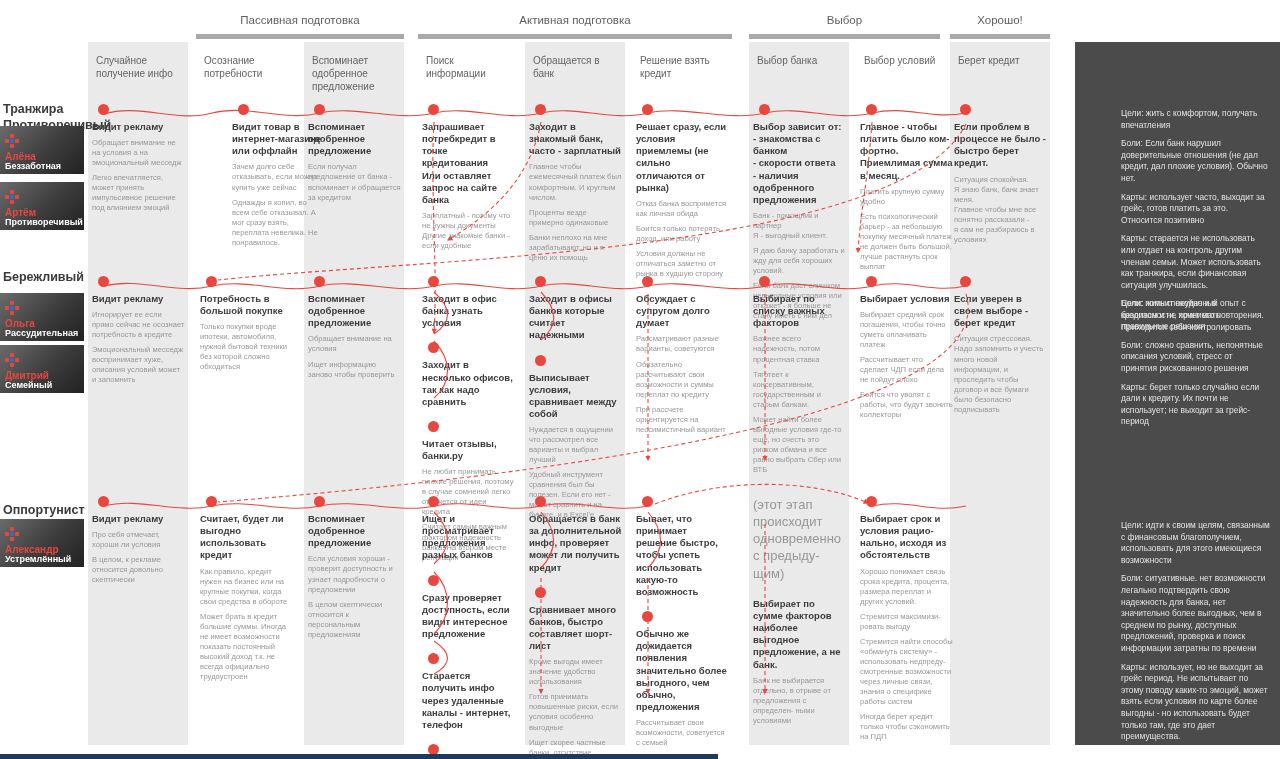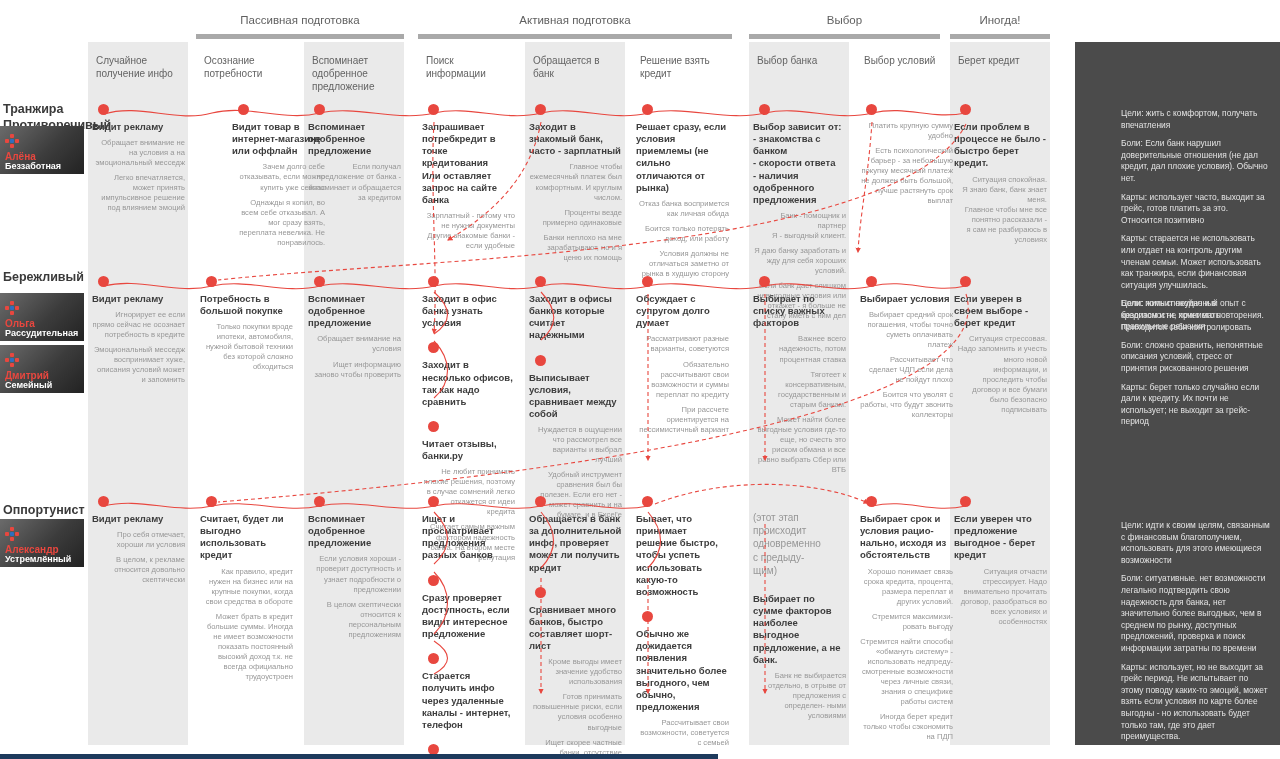--- a/index.html
+++ b/index.html
@@ -18,22 +18,22 @@
   .logo-dots i:nth-child(2){left:0;top:5px;background:var(--red);}
   .logo-dots i:nth-child(3){left:5px;top:5px;background:#2f6fbf;}
   .logo-dots i:nth-child(4){left:10px;top:5px;background:var(--red);}
   .logo-dots i:nth-child(5){left:5px;top:10px;background:var(--red);}
   .avatar .a-first{position:absolute;left:5px;bottom:12px;font-size:10px;font-weight:bold;color:var(--red);text-align:right;}
   .avatar .a-last{position:absolute;left:5px;bottom:3px;font-size:9px;font-weight:bold;color:#fff;}
   .cell{position:absolute;width:93px;z-index:2;}
   .dot{width:11px;height:11px;border-radius:50%;background:var(--red);margin:0 0 6px 6px;}
   .card{margin-bottom:13px;}
   .card-title{font-size:9.5px;font-weight:bold;color:#3d3d3d;line-height:1.28;white-space:pre-line;margin-bottom:5px;}
-  .card-para{font-size:7.6px;color:#979797;line-height:1.32;white-space:pre-line;margin-bottom:5px;text-align:right;}
-  .cell-note{font-size:10px;color:#979797;line-height:1.32;margin-bottom:16px;margin-top:15px;}
+  .card-para{font-size:7.6px;color:#979797;line-height:1.32;white-space:pre-line;margin-bottom:5px;}
+  .cell-note{font-size:13px;color:#979797;line-height:1.32;margin-bottom:16px;}
   #panel{position:absolute;left:1075px;top:42px;width:205px;height:703px;background:var(--panel);z-index:2;}
   .panel-sec{position:absolute;left:12px;right:10px;margin-left:34px;}
   .panel-p{font-size:8.4px;color:#e4e4e4;line-height:1.38;margin:0 0 7px 0;}
   .panel-gap{margin-top:16px;}
   #connectors{position:absolute;left:0;top:0;z-index:3;pointer-events:none;}
   #bottombar{position:absolute;left:0;bottom:0;height:5px;z-index:4;}
 </style>
 </head>
 <body>
 
@@ -51,21 +51,21 @@
   </div>
   <div class="phase" style="left:749px;width:191px">
     <span class="phase-label">Выбор</span>
     <span class="phase-bar"></span>
   </div>
   <div class="phase" style="left:418px;width:314px">
     <span class="phase-label">Активная подготовка</span>
     <span class="phase-bar"></span>
   </div>
   <div class="phase" style="left:950px;width:100px">
-    <span class="phase-label">Иногда!</span>
+    <span class="phase-label">Хорошо!</span>
     <span class="phase-bar"></span>
   </div>
 
   <div class="colhead" style="left:96px">Случайное получение инфо</div>
   <div class="colhead" style="left:204px">Осознание потребности</div>
   <div class="colhead" style="left:312px">Вспоминает одобренное предложение</div>
   <div class="colhead" style="left:426px">Поиск информации</div>
   <div class="colhead" style="left:533px">Обращается в банк</div>
   <div class="colhead" style="left:640px">Решение взять кредит</div>
   <div class="colhead" style="left:757px">Выбор банка</div>
@@ -76,20 +76,31 @@
   <div class="avatar" style="top:126px">
     <span class="logo-dots">
         <i></i>
         <i></i>
         <i></i>
         <i></i>
         <i></i>
       </span>
     <span class="a-first">Алёна</span>
     <span class="a-last">Беззаботная</span>
+  </div>
+  <div class="avatar" style="top:182px">
+    <span class="logo-dots">
+        <i></i>
+        <i></i>
+        <i></i>
+        <i></i>
+        <i></i>
+      </span>
+    <span class="a-first">Артём</span>
+    <span class="a-last">Противоречивый</span>
   </div>
 
   <div class="persona-label" style="top:270px">Бережливый</div>
   <div class="avatar" style="top:293px">
     <span class="logo-dots">
         <i></i>
         <i></i>
         <i></i>
         <i></i>
         <i></i>
@@ -237,20 +248,21 @@
 - наличия одобренного предложения</div>
         <div class="card-para">Банк - помощник и партнер
 Я - выгодный клиент.</div>
         <div class="card-para">Я даю банку заработать и жду для себя хороших условий.</div>
         <div class="card-para">Если банк даст слишком невыгодные условия или откажет - я больше не стану иметь с ним дел</div>
       </div>
     </div>
     <div class="cell" style="left: 860px; top: 104px;">
       <div class="card">
         <div class="dot"></div>
+        <div class="card-title">Главное - чтобы платить было ком- фортно. Приемлимая сумма в месяц.</div>
         <div class="card-para">Платить крупную сумму удобно</div>
         <div class="card-para">Есть психологический барьер - за небольшую покупку месячный платеж не должен быть большой, лучше растянуть срок выплат</div>
       </div>
     </div>
     <div class="cell" style="left: 954px; top: 104px;">
       <div class="card">
         <div class="dot"></div>
         <div class="card-title">Если проблем в процессе не было - быстро берет кредит.</div>
         <div class="card-para">Ситуация спокойная.
 Я знаю банк, банк знает меня.
@@ -420,20 +432,13 @@
     <div class="cell" style="left: 860px; top: 496px;">
       <div class="card">
         <div class="dot"></div>
         <div class="card-title">Выбирает срок и условия рацио- нально, исходя из обстоятельств</div>
         <div class="card-para">Хорошо понимает связь срока кредита, процента, размера переплат и других условий.</div>
         <div class="card-para">Стремится максимизи- ровать выгоду</div>
         <div class="card-para">Стремится найти способы «обмануть систему» - использовать недпреду- смотренные возможности через личные связи, знания о специфике работы систем</div>
         <div class="card-para">Иногда берет кредит только чтобы сэкономить на ПДП</div>
       </div>
     </div>
-    <div class="cell" style="left: 954px; top: 496px;">
-      <div class="card">
-        <div class="dot"></div>
-        <div class="card-title">Если уверен что предложение выгодное - берет кредит</div>
-        <div class="card-para">Ситуация отчасти стрессирует. Надо внимательно прочитать договор, разобраться во всех условиях и особенностях</div>
-      </div>
-    </div>
   </div>
 
 </body></html>

